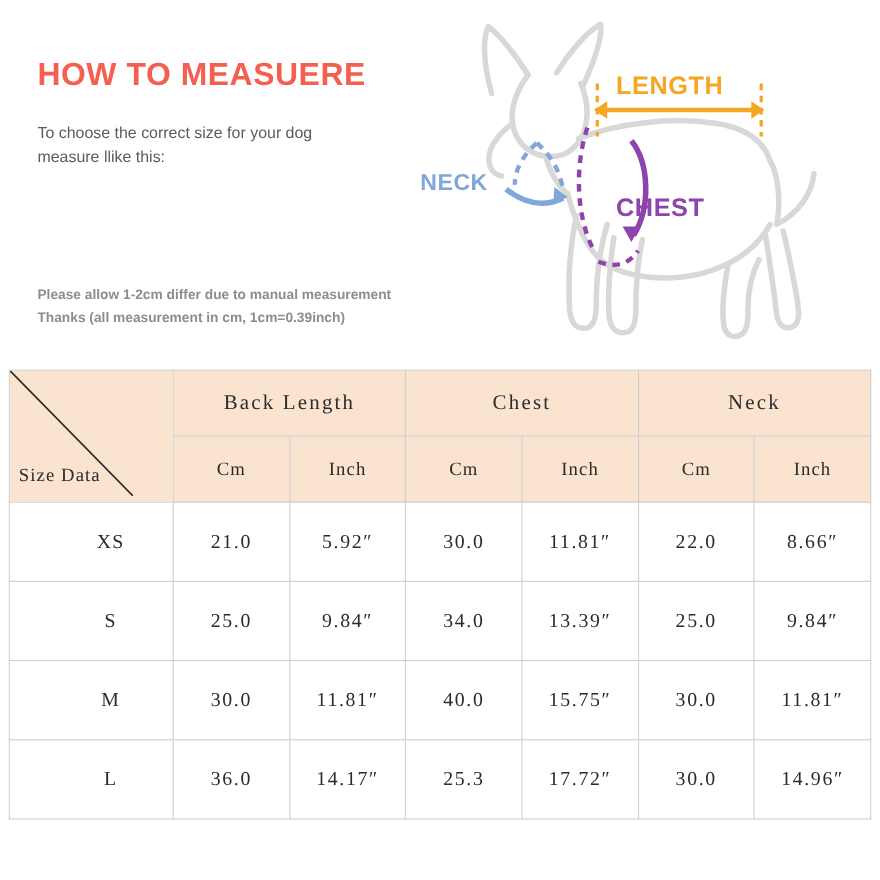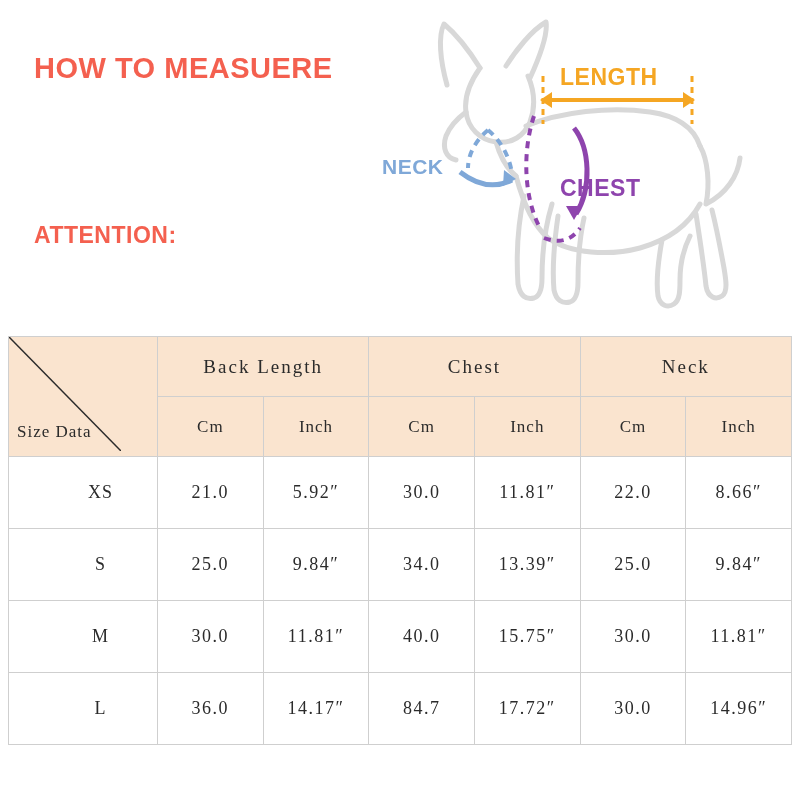--- a/index.html
+++ b/index.html
@@ -164,21 +164,23 @@
   }
 </style>
 </head>
 <body>
 
 <div class="page">
 
   <div class="top">
 
     <div class="headline">HOW TO MEASUERE</div>
-    <div class="attention">ATTENTION:</div>
+    <div class="sub">To choose the correct size for your dog measure llike this:</div>
+    <div class="note" style="white-space:pre-line;">Please allow 1-2cm differ due to manual measurement
+Thanks (all measurement in cm, 1cm=0.39inch)</div>
 
     <div class="dogwrap">
       <svg width="400" height="330" viewBox="0 0 400 330">
         <g fill="none" stroke="#d8d8d8" stroke-width="5" stroke-linecap="round" stroke-linejoin="round">
 
           <path d="M47 85 C40 60 38 36 44 24 C56 34 70 52 80 68"></path>
           <path d="M130 78 C140 56 148 34 146 22 C132 30 116 50 106 66"></path>
 
           <path d="M80 68 C70 82 64 98 66 112 C68 128 80 140 96 142 C112 144 124 136 130 122 C136 106 134 90 128 76"></path>
 
@@ -276,21 +278,21 @@
         <td class="val">11.81″</td>
         <td class="val">40.0</td>
         <td class="val">15.75″</td>
         <td class="val">30.0</td>
         <td class="val">11.81″</td>
       </tr>
       <tr>
         <td class="rowlabel">L</td>
         <td class="val">36.0</td>
         <td class="val">14.17″</td>
-        <td class="val">84.7</td>
+        <td class="val">25.3</td>
         <td class="val">17.72″</td>
         <td class="val">30.0</td>
         <td class="val">14.96″</td>
       </tr>
     </tbody>
       </table>
   </div>
 
 </div>
 

